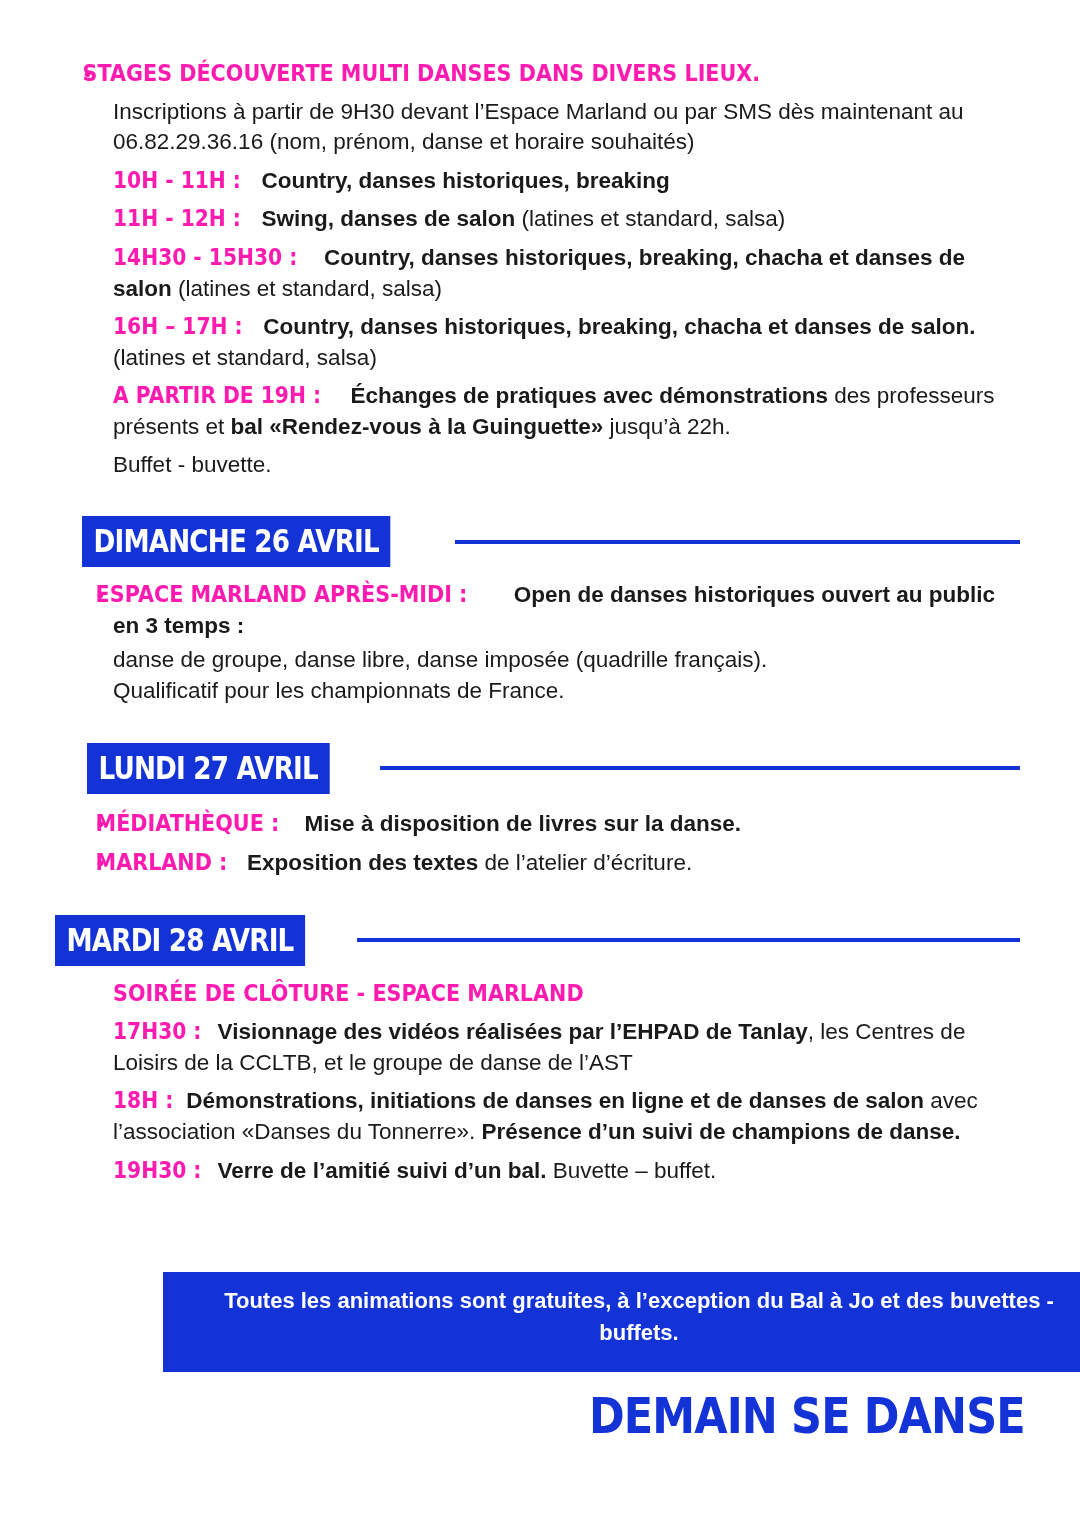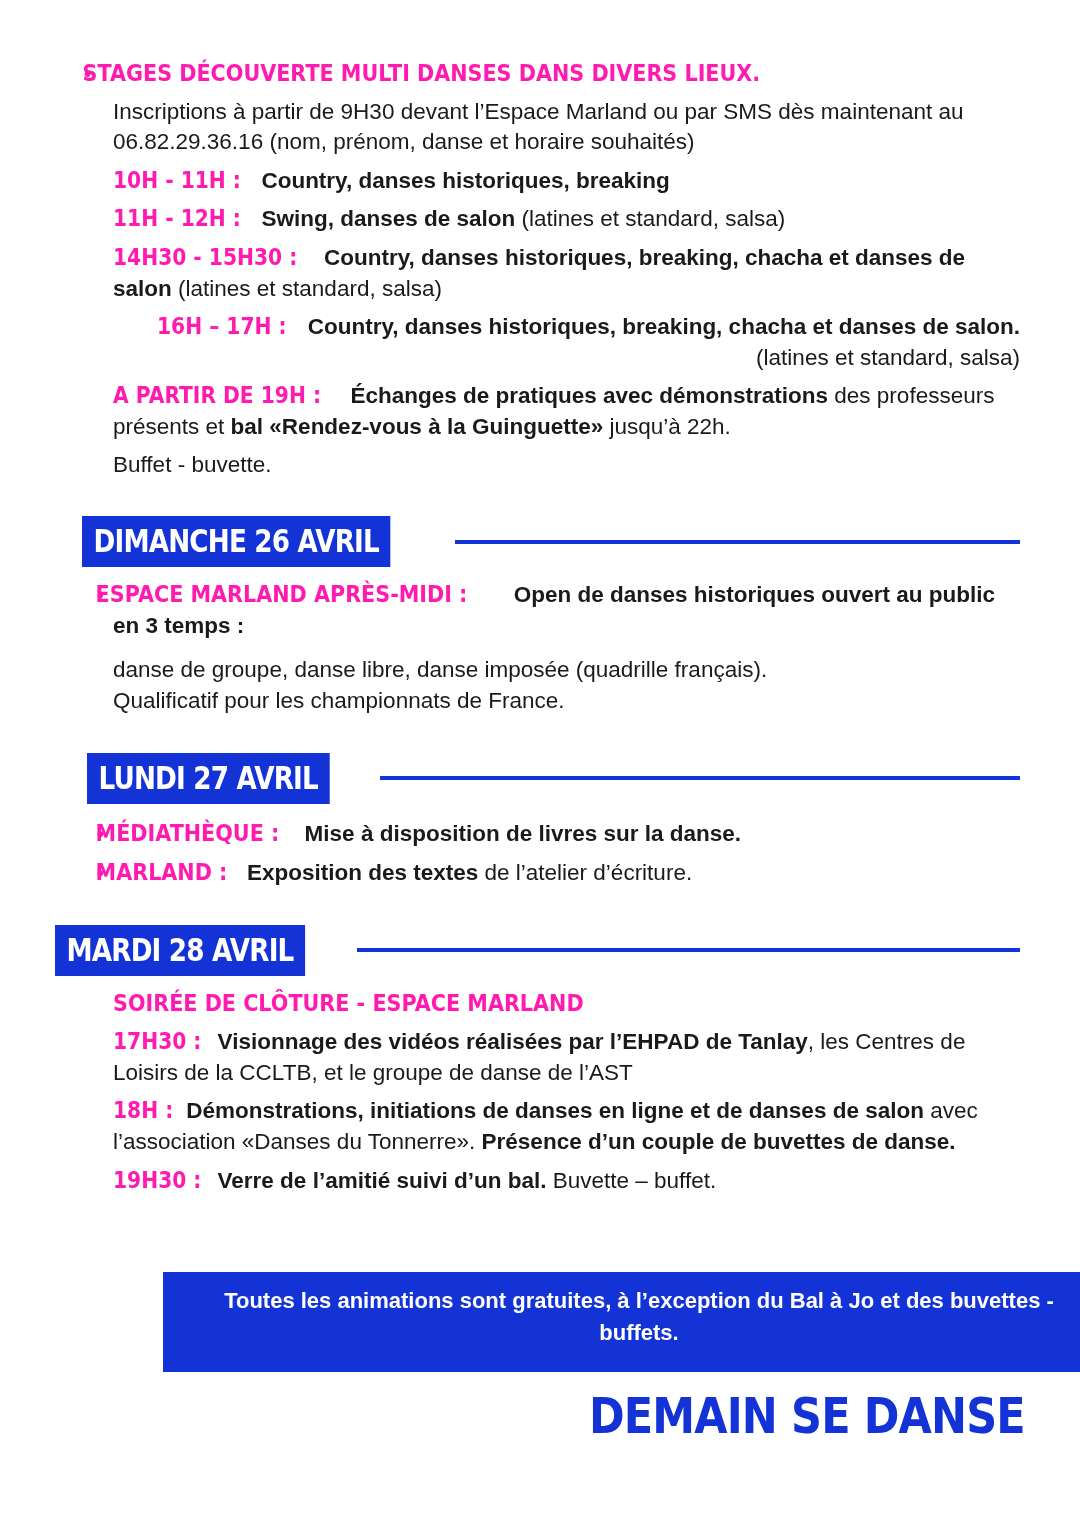--- a/index.html
+++ b/index.html
@@ -144,21 +144,21 @@
         <span class="bold">Swing, danses de salon</span>
         <span class="reg">(latines et standard, salsa)</span>
       </div>
 
       <div class="line" style="padding-left:58px;">
         <span class="pink-cond">14H30 - 15H30 :</span>
         <span class="bold">Country, danses historiques, breaking, chacha et danses de salon</span>
         <span class="reg">(latines et standard, salsa)</span>
       </div>
 
-      <div class="line" style="padding-left:58px;text-align:right;">
+      <div class="line" style="padding-left:58px;">
         <span class="pink-cond">16H – 17H :</span>
         <span class="bold">Country, danses historiques, breaking, chacha et danses de salon.</span>
         <span class="reg">(latines et standard, salsa)</span>
       </div>
 
       <div class="line" style="padding-left:58px;">
         <span class="pink-cond">A PARTIR DE 19H :</span>
         <span class="bold">Échanges de pratiques avec démonstrations</span>
         <span class="reg">des professeurs présents et</span>
         <span class="bold">bal «Rendez-vous à la Guinguette»</span>
@@ -173,21 +173,21 @@
     <div class="day-header" style="padding-left:82px;padding-right:60px;">
       <span class="day-badge">DIMANCHE 26 AVRIL</span>
       <span class="day-rule"></span>
     </div>
     <div class="content">
       <div class="line" style="margin-top:12px;padding-left:58px;text-indent:-16px;">
         <span class="bullet">•</span>
         <span class="pink-cond" style="font-size:23px;">ESPACE MARLAND APRÈS-MIDI :</span>
         <span class="bold">Open de danses historiques ouvert au public en 3 temps :</span>
       </div>
-      <div class="line" style="padding-left:58px;margin-top:14px;">danse de groupe, danse libre, danse imposée (quadrille français).</div>
+      <div class="line" style="padding-left:58px;margin-top:4px;">danse de groupe, danse libre, danse imposée (quadrille français).</div>
       <div class="line" style="padding-left:58px;margin-top:0;">Qualificatif pour les championnats de France.</div>
     </div>
   </div>
 
   <div class="day-block" style="margin-top:36px;">
     <div class="day-header" style="padding-left:87px;padding-right:60px;">
       <span class="day-badge">LUNDI 27 AVRIL</span>
       <span class="day-rule"></span>
     </div>
     <div class="content">
@@ -217,21 +217,21 @@
 
       <div class="line" style="padding-left:58px;">
         <span class="pink-cond">17H30 :</span>
         <span class="bold">Visionnage des vidéos réalisées par l’EHPAD de Tanlay</span><span class="reg">, les Centres de Loisirs de la CCLTB, et le groupe de danse de l’AST</span>
       </div>
 
       <div class="line" style="padding-left:58px;">
         <span class="pink-cond">18H :</span>
         <span class="bold">Démonstrations, initiations de danses en ligne et de danses de salon</span>
         <span class="reg">avec l’association «Danses du Tonnerre».</span>
-        <span class="bold">Présence d’un couple de buvettes de danse.</span>
+        <span class="bold">Présence d’un suivi de champions de danse.</span>
       </div>
 
       <div class="line" style="padding-left:58px;">
         <span class="pink-cond">19H30 :</span>
         <span class="bold">Verre de l’amitié suivi d’un bal.</span>
         <span class="reg">Buvette – buffet.</span>
       </div>
     </div>
   </div>
 

